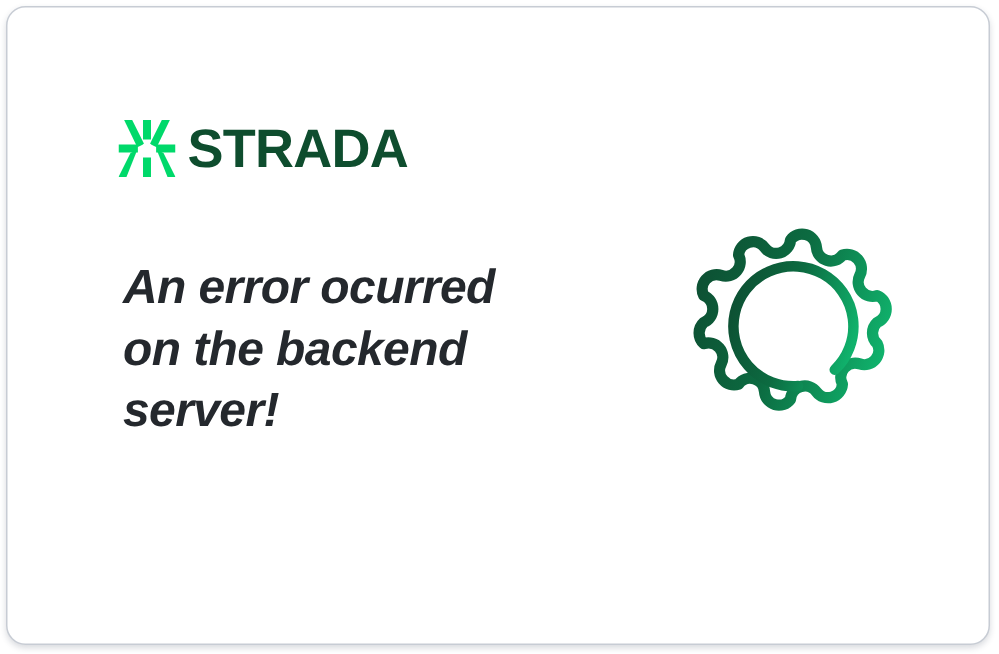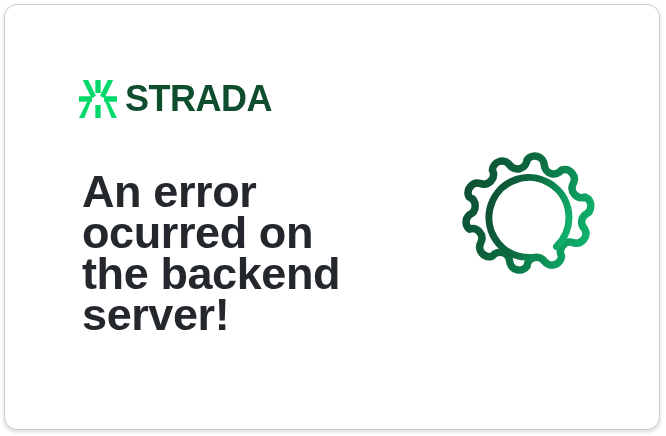--- a/index.html
+++ b/index.html
@@ -62,25 +62,26 @@
     white-space: nowrap;
   }
 
   
   .message {
     position: absolute;
     left: 77px;
     top: 166px;
     width: 290px;
     font-family: "Liberation Sans", sans-serif;
-    font-size: 45px;
+    font-size: 32px;
     font-weight: bold;
     line-height: 41px;
     letter-spacing: -0.4px;
     color: #24282d;
+    font-style: italic;
   }
 
   
   .gear {
     position: absolute;
     left: 447px;
     top: 142px;
     width: 150px;
     height: 150px;
   }

